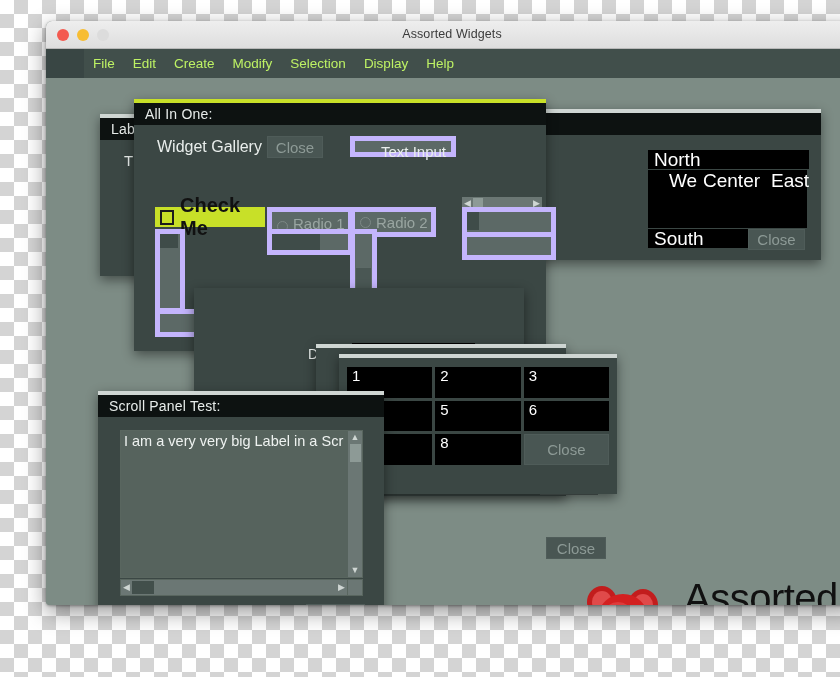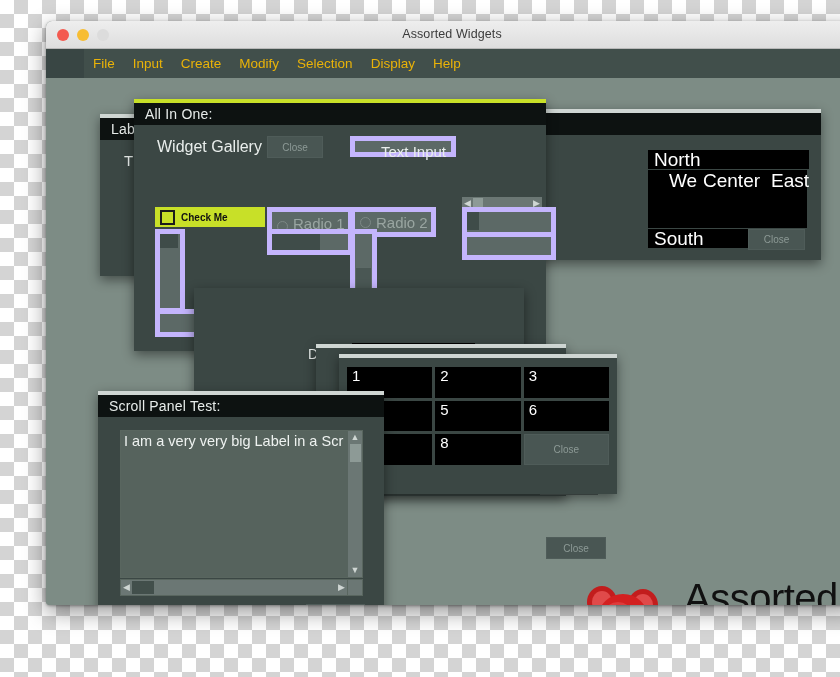--- a/index.html
+++ b/index.html
@@ -36,35 +36,35 @@
   #btn-min{left:31px;background:#f7bd32;}
   #btn-zoom{left:51px;background:#dcdcdc;}
 
   #menubar{
     position:relative;height:29px;background:#414f4b;
     border-bottom:1px solid #36423f;
     display:flex;align-items:center;
   }
   #menubar .corner{width:38px;height:29px;background:#394644;}
   #menubar .mi{
-    padding:0 9px;font-size:13.5px;color:#eab308;line-height:29px;white-space:nowrap;
+    padding:0 9px;font-size:13.5px;color:#bef264;line-height:29px;white-space:nowrap;
   }
 
   #canvas{position:absolute;left:0;right:0;top:57px;bottom:0;background:#7d8c85;overflow:hidden;}
 
   
   .awwin{position:absolute;background:#3b4744;box-shadow:0 4px 11px rgba(0,0,0,.45);}
   .awwin .grip{height:4px;background:#cfd6d3;}
   .awwin .tbar{height:22px;background:#0d1211;color:#e7ecea;font-size:14px;
                line-height:22px;padding-left:11px;letter-spacing:.2px;}
   .awwin .body{position:relative;}
 
   .lbl{color:#e9eeec;font-size:15px;white-space:nowrap;}
   .btn{
-    background:#495653;color:#8d9a96;font-size:10px;
+    background:#495653;color:#8d9a96;font-size:15px;
     display:flex;align-items:center;justify-content:center;
     border:1px solid #4f5c59;
   }
   .field{background:#5c6966;border:5px solid #c4b5fd;}
   .black{background:#000;color:#fff;font-size:19px;}
   .sunken{background:#000;border:1px solid #222;}
 
   
   .sbh{background:#6b7774;display:flex;align-items:center;}
   .sbv{background:#6b7774;display:flex;flex-direction:column;align-items:center;}
@@ -83,21 +83,21 @@
   <div id="titlebar">
     <span class="traffic" id="btn-close"></span>
     <span class="traffic" id="btn-min"></span>
     <span class="traffic" id="btn-zoom"></span>
     <div class="title">Assorted Widgets</div>
   </div>
 
   <div id="menubar">
     <div class="corner"></div>
     <div class="mi">File</div>
-    <div class="mi">Input</div>
+    <div class="mi">Edit</div>
     <div class="mi">Create</div>
     <div class="mi">Modify</div>
     <div class="mi">Selection</div>
     <div class="mi">Display</div>
     <div class="mi">Help</div>
   </div>
 
   <div id="canvas">
 
     <div id="logo">
@@ -163,21 +163,21 @@
         <div class="field" style="position:absolute;left:216px;top:11px;width:106px;height:21px;color:#e9eeec;font-size:15px;text-align:right;line-height:21px;padding-right:5px;box-sizing:border-box;">Text Input</div>
 
         <div class="sbh" style="position:absolute;left:328px;top:72px;width:80px;height:12px;">
           <span class="arrow" style="margin-left:2px;">◀</span>
           <span class="thumb" style="width:10px;height:10px;margin-left:2px;"></span>
           <span class="arrow" style="margin-left:auto;margin-right:2px;">▶</span>
         </div>
 
         <div style="position:absolute;left:21px;top:82px;width:110px;height:20px;background:#c8e028;display:flex;align-items:center;">
           <span style="width:11px;height:11px;border:2px solid #1c1c1c;margin-left:5px;background:#c8e028;"></span>
-          <span style="margin-left:6px;font-size:10px;font-weight:bold;color:#111;">Check Me</span>
+          <span style="margin-left:6px;font-size:20px;font-weight:bold;color:#111;">Check Me</span>
         </div>
 
         <div class="field" style="position:absolute;left:133px;top:82px;width:76px;height:20px;display:flex;align-items:flex-end;">
           <span style="width:9px;height:9px;border:1px solid #7c8885;border-radius:50%;margin-left:5px;"></span>
           <span style="margin-left:5px;color:#99a5a1;font-size:15px;">Radio 1</span>
         </div>
         <div class="field" style="position:absolute;left:216px;top:82px;width:76px;height:20px;display:flex;align-items:center;">
           <span style="width:9px;height:9px;border:1px solid #7c8885;border-radius:50%;margin-left:5px;"></span>
           <span style="margin-left:5px;color:#99a5a1;font-size:15px;">Radio 2</span>
         </div>

